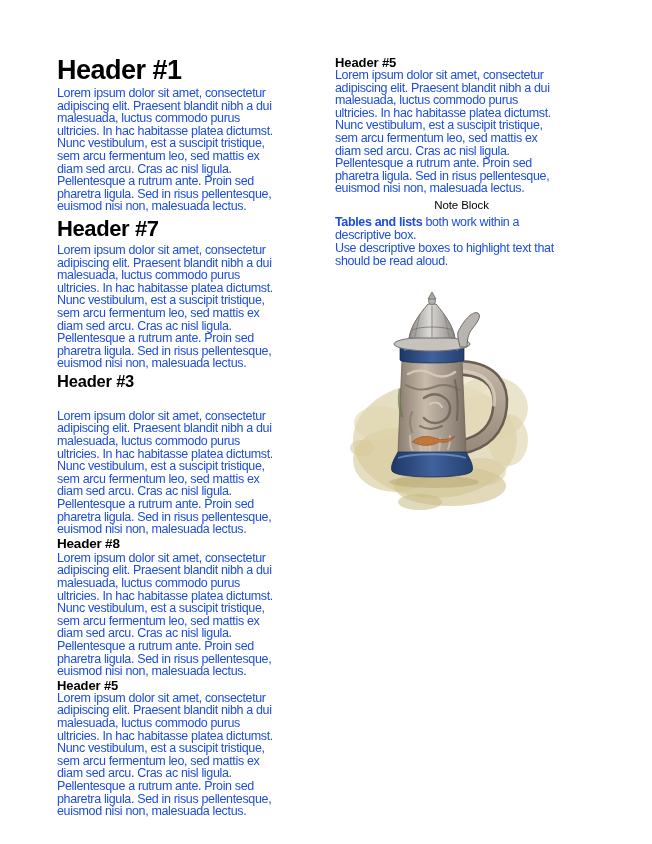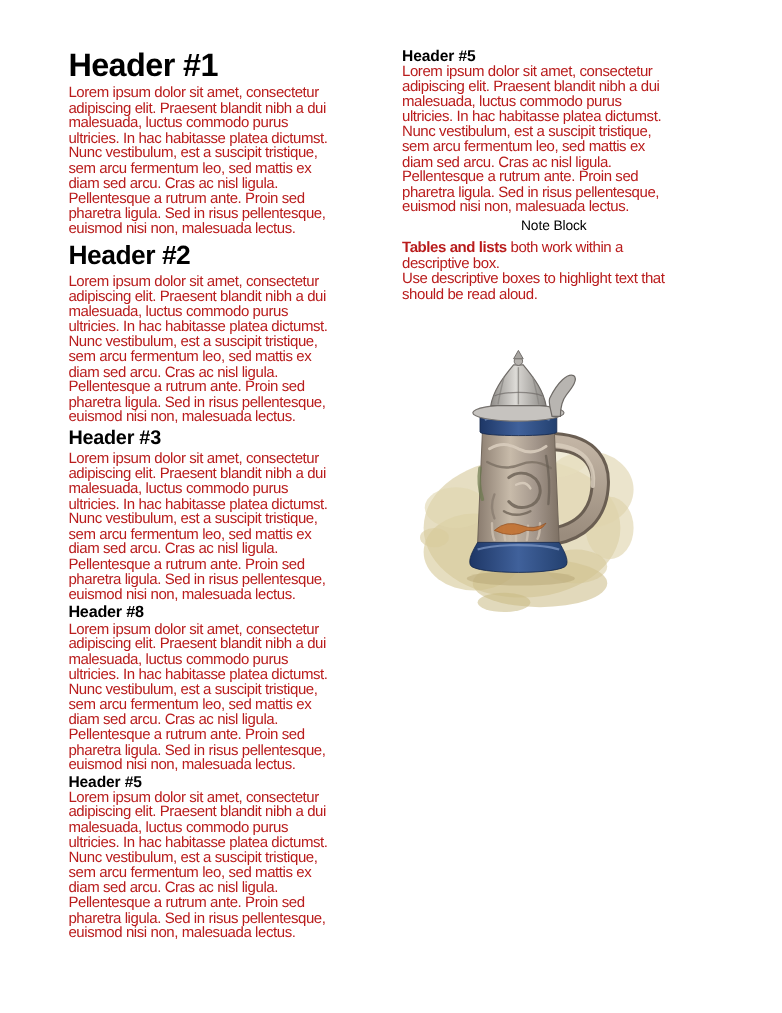--- a/index.html
+++ b/index.html
@@ -4,36 +4,36 @@
 <style>
   html,body { margin:0; padding:0; }
   body {
     width:652px; height:844px;
     background:#ffffff;
     font-family:"Liberation Sans", sans-serif;
     color:#231f20;
     overflow:hidden;
   }
   .page { position:relative; width:652px; height:844px; background:#ffffff; }
-  .col { position:absolute; top:40px; width:253px; }
+  .col { position:absolute; top:56px; width:253px; }
   .col-left  { left:57px; }
   .col-right { left:335px; }
 
   .body-text {
     font-size:12.5px;
     line-height:12.6px;
     letter-spacing:-0.35px;
     margin:0 0 1px 0;
     white-space:pre;
-    color:#b91c1c;
+    color:#1d4ed8;
   }
   h1,h2,h3,h4,h5 { color:#000; font-weight:bold; }
   h1 { font-size:27px;   line-height:28px; margin:0 0 3px 0; letter-spacing:-0.5px; }
   h2 { font-size:22px;   line-height:24px; margin:4px 0 3px 0; letter-spacing:-0.4px; }
-  h3 { font-size:16.5px; line-height:18px; margin:2px 0 2px 0; letter-spacing:-0.2px; }
+  h3 { font-size:16.5px; line-height:18px; margin:2px 0 20px 0; letter-spacing:-0.2px; }
   h4 { font-size:13.5px; line-height:14px; margin:1px 0 1px 0; letter-spacing:-0.2px; }
   h5 { font-size:13px; line-height:13px; margin:0; letter-spacing:-0.1px; }
 
   .minor-head {
     font-size:11.5px; line-height:13px; font-weight:normal; color:#000;
     letter-spacing:-0.1px; margin:4px;text-align:center;
   }
   .inline-bold { font-weight:bold; }
 
   .stein-wrap {
@@ -52,21 +52,21 @@
 adipiscing elit. Praesent blandit nibh a dui
 malesuada, luctus commodo purus
 ultricies. In hac habitasse platea dictumst.
 Nunc vestibulum, est a suscipit tristique,
 sem arcu fermentum leo, sed mattis ex
 diam sed arcu. Cras ac nisl ligula.
 Pellentesque a rutrum ante. Proin sed
 pharetra ligula. Sed in risus pellentesque,
 euismod nisi non, malesuada lectus.</p>
 
-    <h2>Header #2</h2>
+    <h2>Header #7</h2>
     <p class="body-text">Lorem ipsum dolor sit amet, consectetur
 adipiscing elit. Praesent blandit nibh a dui
 malesuada, luctus commodo purus
 ultricies. In hac habitasse platea dictumst.
 Nunc vestibulum, est a suscipit tristique,
 sem arcu fermentum leo, sed mattis ex
 diam sed arcu. Cras ac nisl ligula.
 Pellentesque a rutrum ante. Proin sed
 pharetra ligula. Sed in risus pellentesque,
 euismod nisi non, malesuada lectus.</p>

